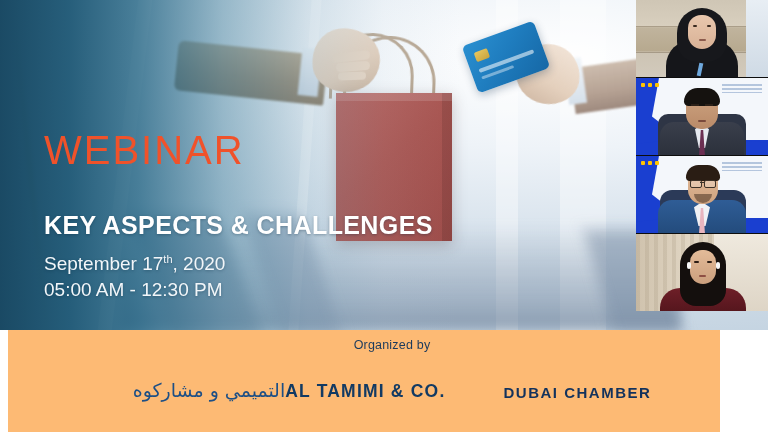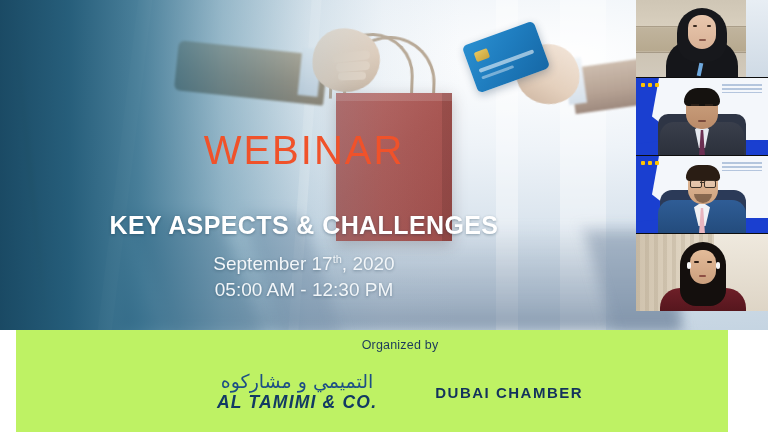--- a/index.html
+++ b/index.html
@@ -103,50 +103,50 @@
       rgba(19,68,95,.96) 0%,
       rgba(25,84,114,.93) 9%,
       rgba(36,101,132,.80) 18%,
       rgba(70,130,158,.50) 29%,
       rgba(120,163,186,.24) 40%,
       rgba(170,197,213,.08) 50%,
       rgba(255,255,255,0) 60%);
   }
 
   
-  .slide-text{position:absolute;left:44px;top:130px;width:520px;text-align:center;}
+  .slide-text{position:absolute;left:44px;top:130px;width:520px;}
   .webinar{
     font-size:40px;line-height:1;letter-spacing:2px;font-weight:400;
     color:#F0522A;margin:0 0 10px 0;white-space:nowrap;
   }
   .headline{
     font-weight:bold;color:#ffffff;font-size:25px;line-height:1.22;
     letter-spacing:.4px;margin:0 0 10px 0;text-shadow:0 1px 3px rgba(10,40,60,.35);
   }
   .headline .l2{display:block;margin-top:40px;}
   .when{font-size:19px;line-height:1.38;color:#f2f6f9;font-weight:400;
     text-shadow:0 1px 3px rgba(10,40,60,.35);}
   .when .sup{font-size:11px;vertical-align:super;}
 
   
-  .footer{position:absolute;left:16px;top:330px;width:712px;height:102px;background:#bef264;}
+  .footer{position:absolute;left:8px;top:330px;width:712px;height:102px;background:#fdba74;}
   .org-by{
     position:absolute;top:8px;left:0;width:768px;text-align:center;
     font-size:12.5px;color:#1b3a5c;letter-spacing:.2px;
   }
   .logos{position:absolute;top:30px;left:0;width:768px;height:64px;
     display:flex;align-items:center;justify-content:center;gap:58px;}
 
-  .logo{display:flex;flex-direction:column;align-items:center;line-height:1;}
+  .logo{display:flex;flex-direction:row;align-items:center;line-height:1;}
   .tamimi .ar{
     font-size:19px;color:#1d4f85;letter-spacing:1px;direction:rtl;margin-bottom:3px;
     font-family:"DejaVu Sans", sans-serif;
   }
   .tamimi .en{
-    font-size:17.5px;color:#123a63;font-weight:bold;letter-spacing:1.2px;font-style:italic;
+    font-size:17.5px;color:#123a63;font-weight:bold;letter-spacing:1.2px;
   }
   .chamber .ar{
     font-size:22px;color:#13325c;direction:rtl;letter-spacing:1px;margin-bottom:1px;
     font-family:"DejaVu Sans", sans-serif;position:relative;
   }
   .chamber .en{font-size:15px;color:#13325c;font-weight:bold;letter-spacing:1.5px;position:relative;}
 
   
   .tiles{position:absolute;right:0;top:0;width:132px;height:308px;}
   .tile{position:relative;width:132px;height:77px;overflow:hidden;background:#1b1b1b;

